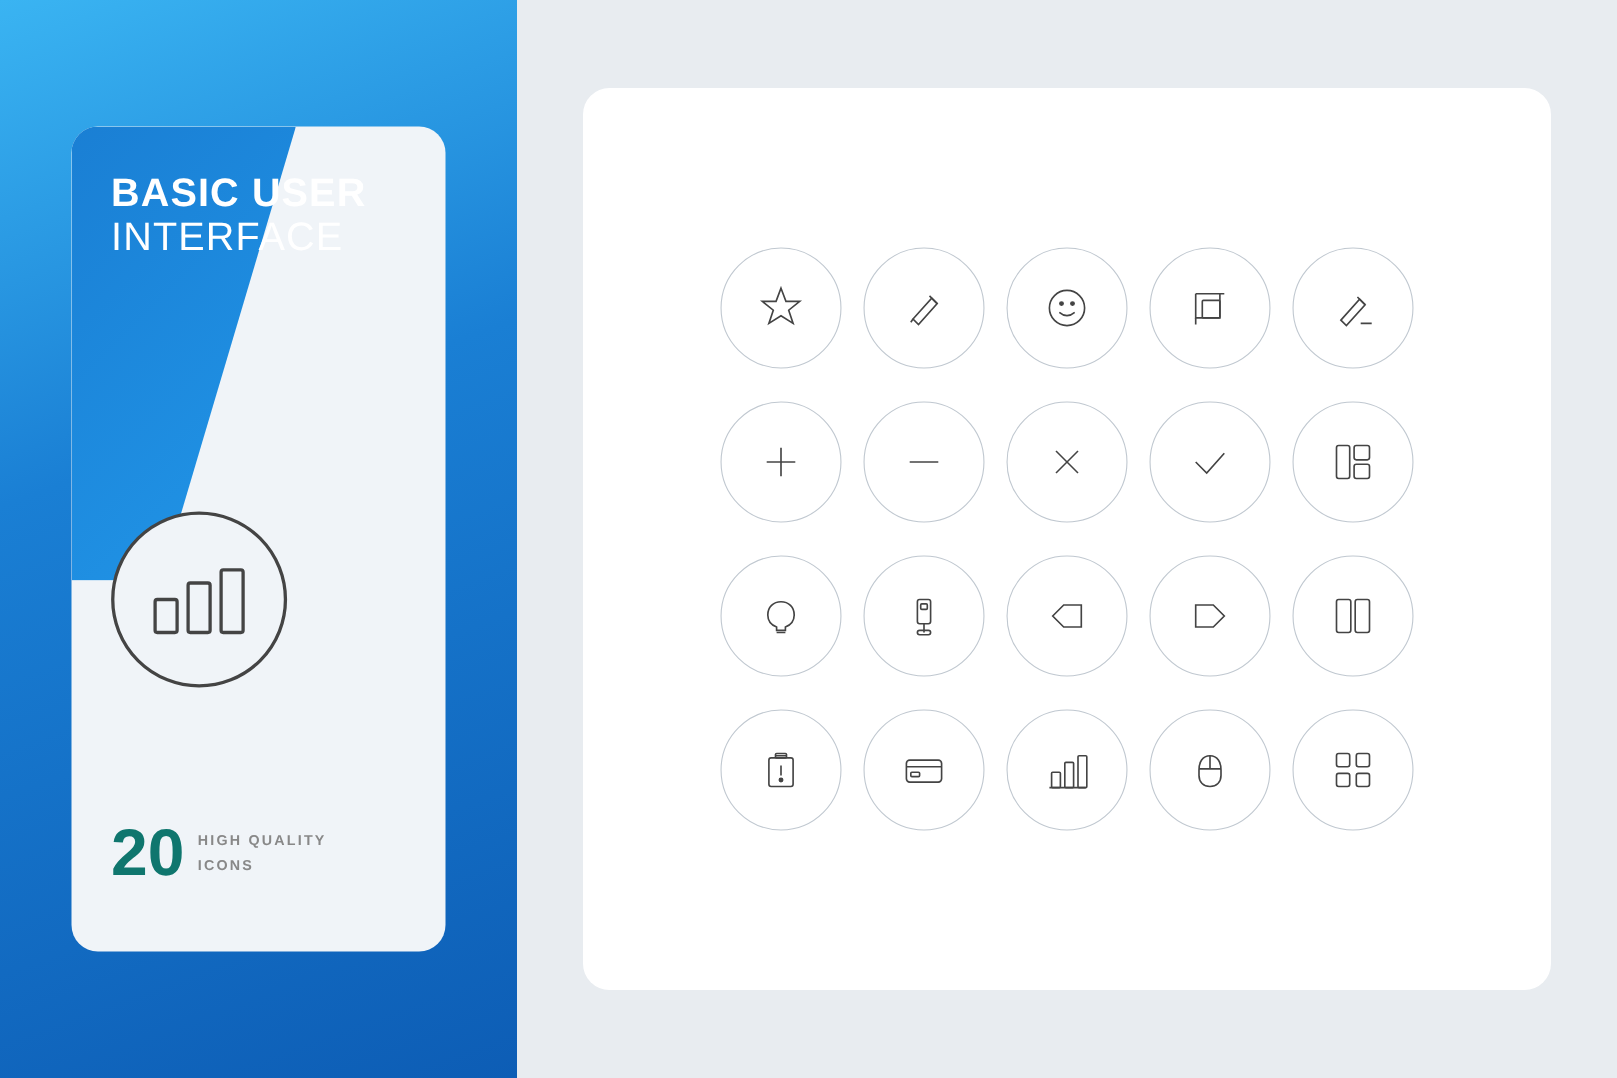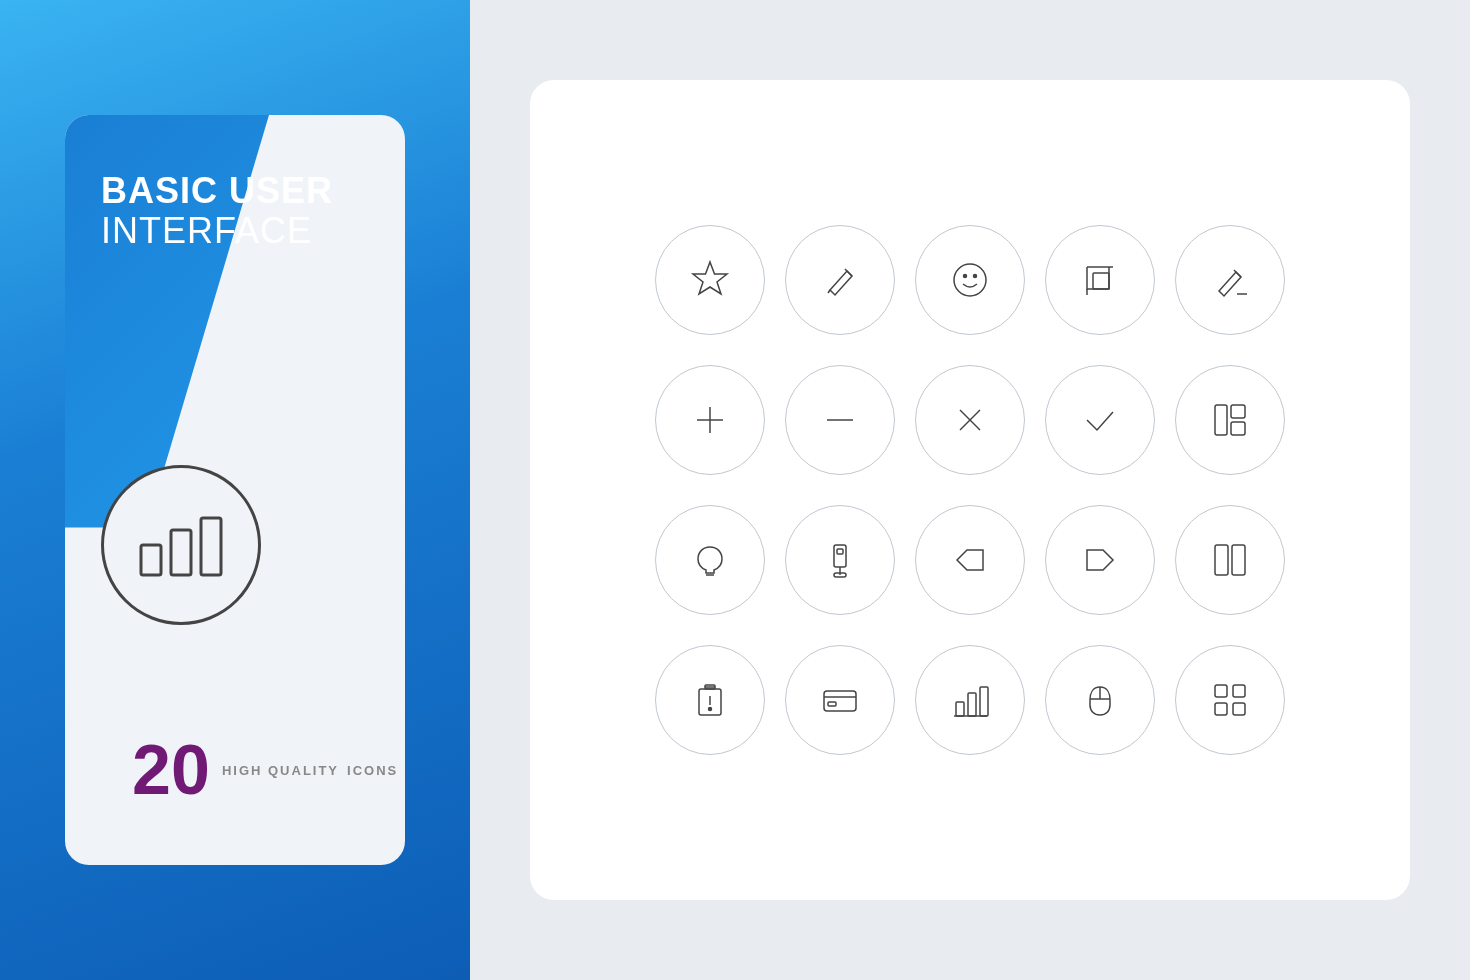--- a/index.html
+++ b/index.html
@@ -64,21 +64,20 @@
       z-index: 2;
       margin-bottom: 20px;
     }
 
     .title-line1 {
       font-size: 36px;
       font-weight: 900;
       color: white;
       line-height: 1.1;
       letter-spacing: 1px;
-      margin-top: 16px;
     }
 
     .title-line2 {
       font-size: 36px;
       font-weight: 400;
       color: white;
       line-height: 1.1;
       letter-spacing: 1px;
     }
 
@@ -112,30 +111,29 @@
       position: absolute;
       bottom: 60px;
       left: 36px;
       z-index: 2;
       display: flex;
       align-items: center;
       gap: 12px;
     }
 
     .big-20 {
-      font-size: 70px;
+      font-size: 60px;
       font-weight: 900;
-      color: #701a75;
+      color: #0f766e;
       line-height: 1;
-      margin-left: 31px;
     }
 
     .quality-text {
       display: flex;
-      flex-direction: row;
+      flex-direction: column;
       gap: 8px;
     }
 
     .quality-line {
       font-size: 13px;
       font-weight: 700;
       color: #888;
       letter-spacing: 2px;
       text-transform: uppercase;
     }

